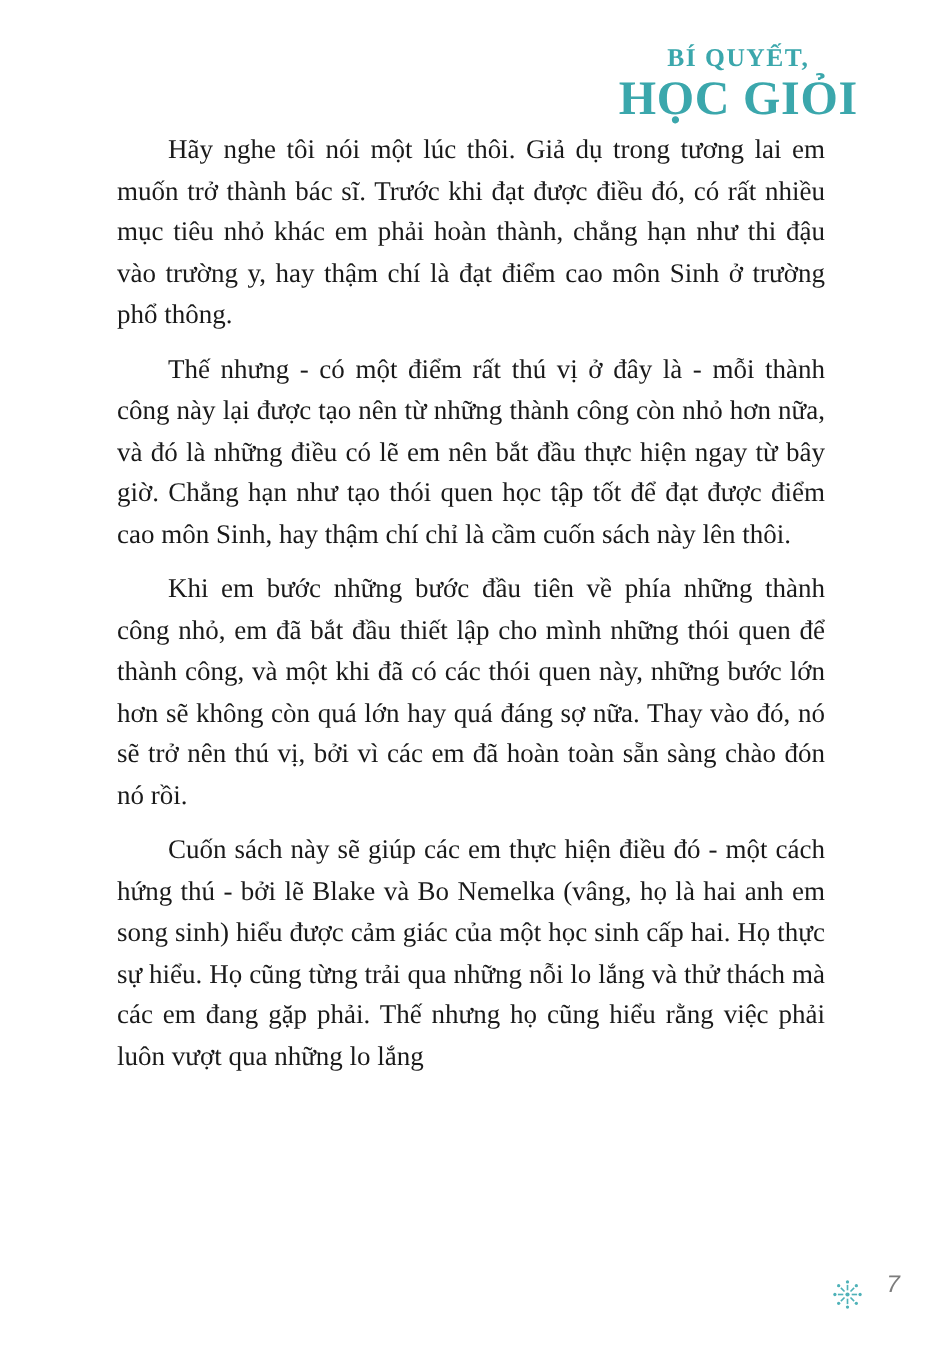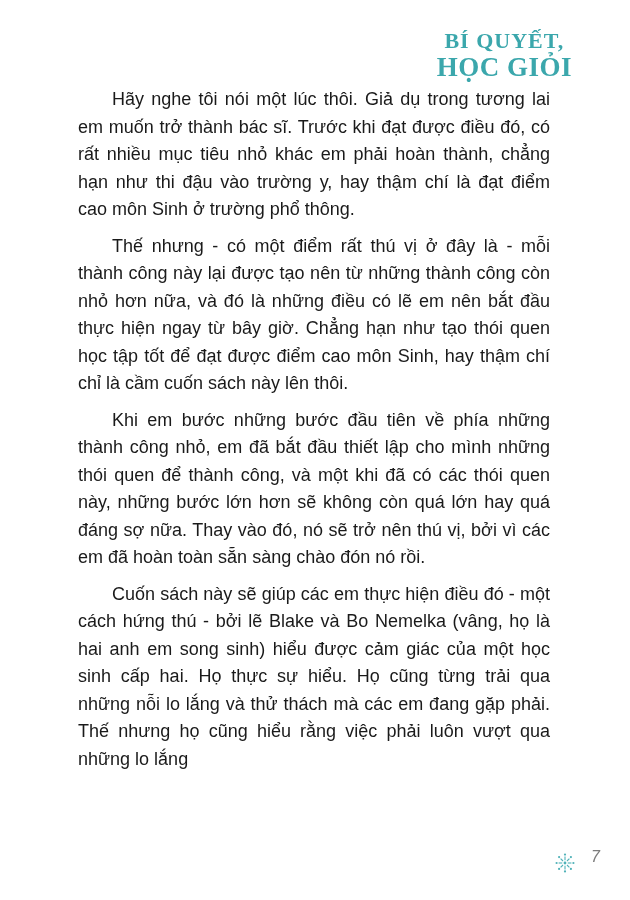--- a/index.html
+++ b/index.html
@@ -16,43 +16,44 @@
     top: 30px;
     right: 58px;
     text-align: center;
     color: #3BA7AC;
     font-family: "Liberation Serif", serif;
     font-weight: bold;
     line-height: 1.0;
     user-select: none;
   }
   .brand .line1 {
-    font-size: 22px;
+    font-size: 17px;
     letter-spacing: 1px;
     display: block;
   }
   .brand .line2 {
-    font-size: 27px;
+    font-size: 32px;
     letter-spacing: 0.5px;
     display: block;
     margin-top: 2px;
   }
   .content {
     position: absolute;
     left: 78px;
     top: 86px;
     width: 476px;
     color: #1a1a1a;
     font-size: 18px;
     line-height: 27.5px;
     text-align: justify;
   }
   .content p {
     margin: 0 4px 9px 0;
     text-indent: 34px;
+    font-family: Liberation Serif, serif;
   }
   .footer-ornament {
     position: absolute;
     left: 552px;
     top: 850px;
     width: 26px;
     height: 26px;
   }
   .page-number {
     position: absolute;

